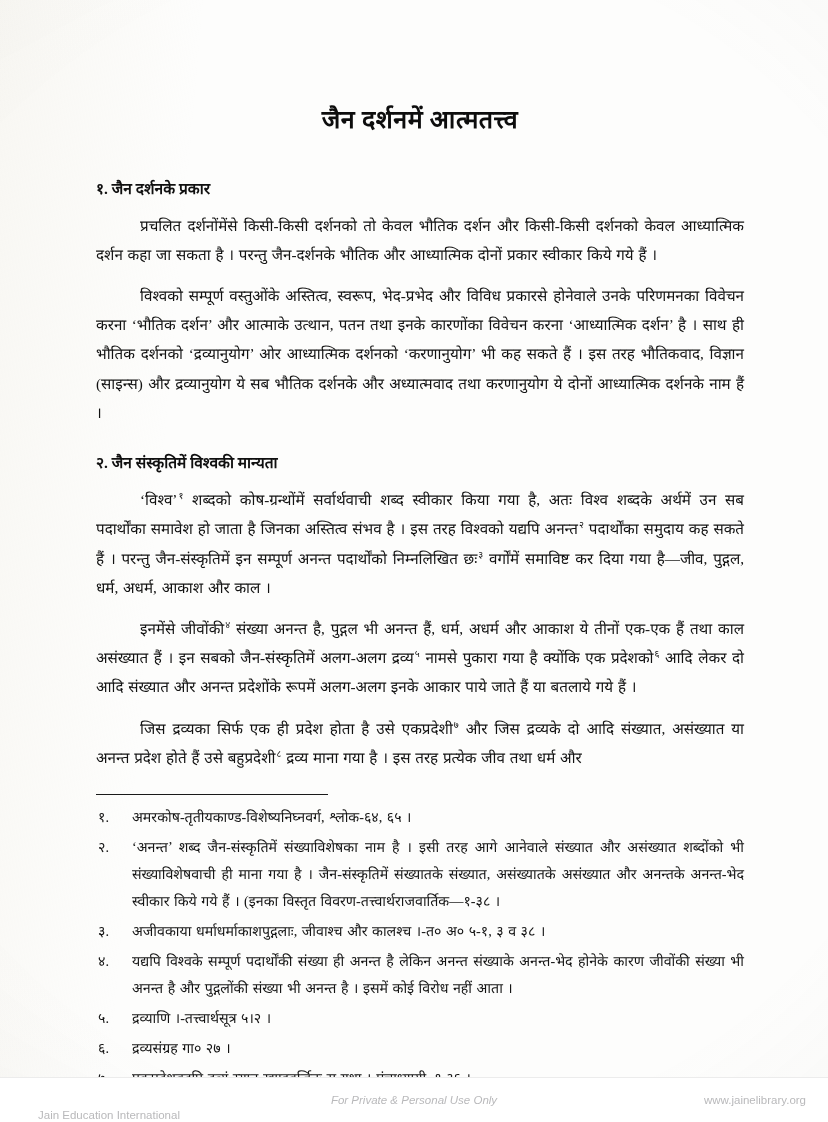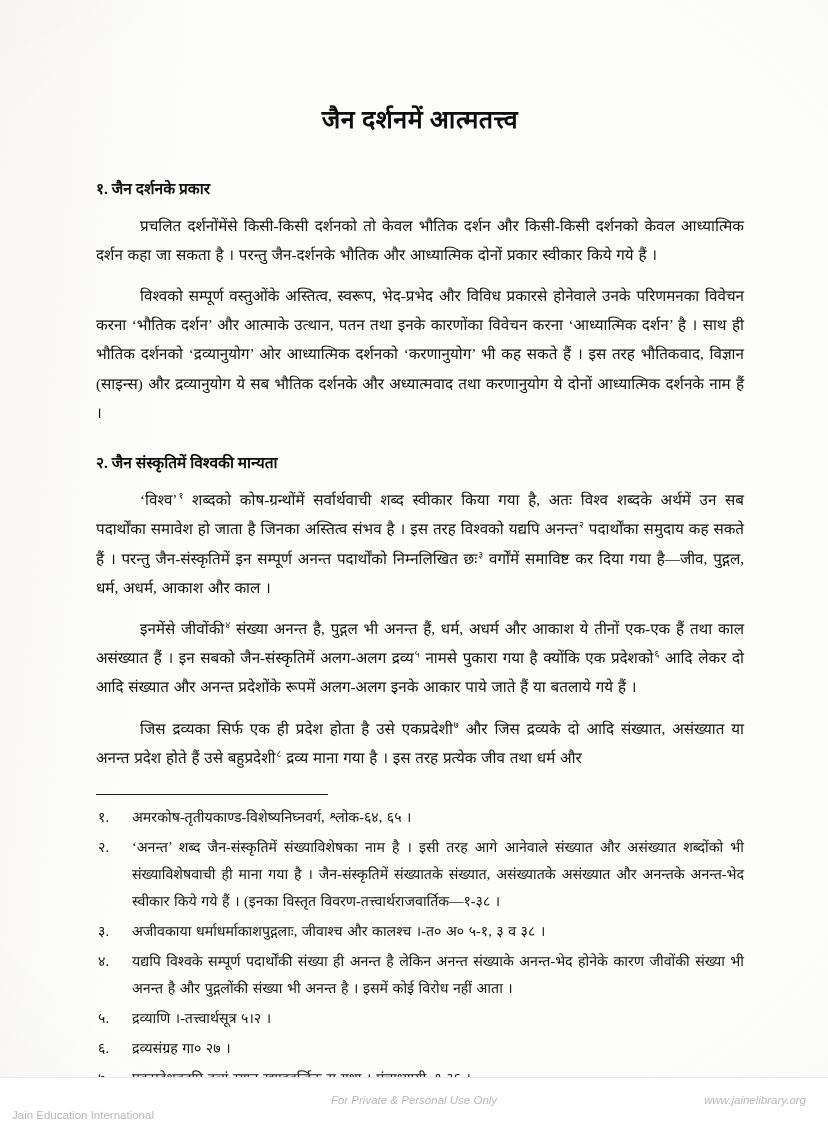--- a/index.html
+++ b/index.html
@@ -118,23 +118,23 @@
     bottom: 0;
     height: 44px;
     display: flex;
     align-items: center;
     font-family: "Liberation Sans", "DejaVu Sans", sans-serif;
     font-size: 11.5px;
     color: #b9b9bb;
     border-top: 1px solid #ececec;
     background: #ffffff;
   }
-  .footer-left   { position: absolute; left: 12px; margin-top: 29px; }
+  .footer-left   { position: absolute; left: 38px; margin-top: 29px; }
   .footer-center { position: absolute; left: 50%; transform: translateX(-50%); font-style: italic; }
-  .footer-right  { position: absolute; right: 22px; font-style: italic; }
+  .footer-right  { position: absolute; right: 22px; }
 </style>
 </head>
 <body>
 
 <div class="page">
 
   <div class="content">
 
     <h1 class="doc-title">जैन दर्शनमें आत्मतत्त्व</h1>
 

